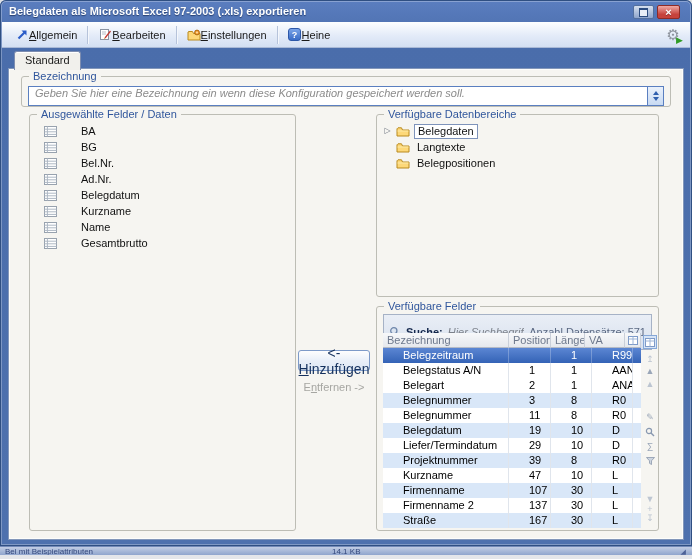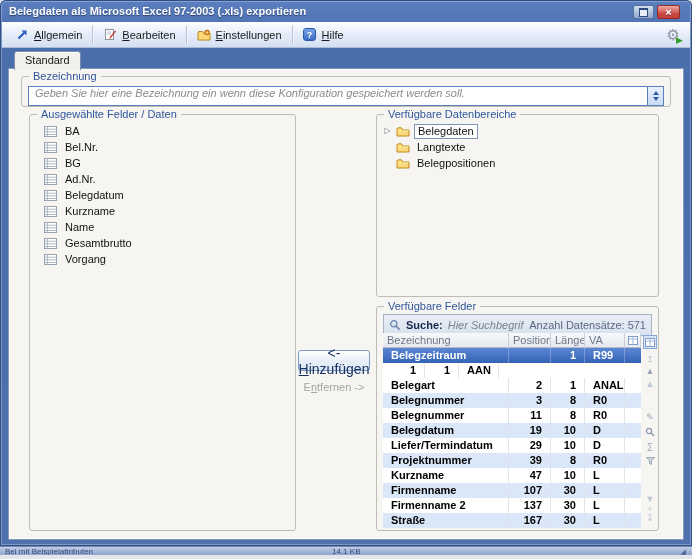--- a/index.html
+++ b/index.html
@@ -18,21 +18,21 @@
   .win-btn{height:14px;border-radius:2px;display:flex;align-items:center;justify-content:center;box-sizing:border-box;}
   .win-btn.restore{width:21px;background:linear-gradient(#d5dfee,#8fa5cc);border:1px solid #54709e;}
   .restore-glyph{width:7px;height:6px;border:1px solid #2d4d80;border-top-width:2px;background:#e8eef7;}
   .win-btn.close{width:23px;background:linear-gradient(#f0a9a4,#c6423c 70%);border:1px solid #8e2b27;}
   .win-btn.close span{color:#fff;font-weight:bold;font-size:11px;line-height:11px;text-shadow:0 1px 0 rgba(0,0,0,.3);}
 
   
   .toolbar{position:absolute;left:2px;top:22px;right:2px;height:26px;
     background:linear-gradient(#fdfeff,#e3ebf8 55%,#d3dff2);
     border-bottom:1px solid #a9b9d6;display:flex;align-items:center;padding:0 6px;box-sizing:border-box;}
-  .tb-btn{display:flex;align-items:center;gap:5px;padding:2px 7px;font-size:11px;color:#1a1a1a;border-radius:2px;}
+  .tb-btn{display:flex;align-items:center;padding:2px 7px;font-size:11px;color:#1a1a1a;border-radius:2px;}
   .tb-sep{width:1px;height:18px;background:#b6c3da;margin:0 3px;box-shadow:1px 0 0 #f4f7fc;}
   .tb-btn u{text-decoration:underline;}
   .tbi{display:inline-flex;width:14px;height:14px;align-items:center;justify-content:center;}
   .hilfe-box{width:13px;height:13px;border-radius:3px;border:1px solid #2c57a8;
     background:linear-gradient(#7aa4e8,#3a6cc6);color:#fff;font-weight:bold;font-size:9px;
     display:flex;align-items:center;justify-content:center;box-sizing:border-box;}
   .tb-export{margin-left:auto;position:relative;width:22px;height:20px;display:flex;align-items:center;justify-content:center;}
   .gear{font-size:15px;color:#8e949e;line-height:15px;}
   .gear-play{position:absolute;right:1px;bottom:0px;font-size:9px;color:#2f9b27;line-height:9px;text-shadow:0 0 1px #fff;}
 
@@ -53,21 +53,21 @@
   .combo{position:absolute;left:6px;right:6px;top:9px;height:20px;background:#fff;
     border:1px solid #5a7fc0;display:flex;align-items:flex-start;box-sizing:border-box;}
   .combo-ph{padding-left:6px;font-size:11px;font-style:italic;color:#8b8b8b;white-space:nowrap;overflow:hidden;}
   .spinner{margin-left:auto;width:15px;align-self:stretch;background:linear-gradient(#eaf1fb,#c8daf2);
     border-left:1px solid #5a7fc0;display:flex;flex-direction:column;align-items:center;justify-content:center;gap:2px;}
   .sp-up{width:0;height:0;border-left:3px solid transparent;border-right:3px solid transparent;border-bottom:4px solid #2f5fae;}
   .sp-dn{width:0;height:0;border-left:3px solid transparent;border-right:3px solid transparent;border-top:4px solid #2f5fae;}
 
   .g-left{left:20px;top:45px;width:267px;height:417px;}
   .field-list{position:absolute;left:4px;right:4px;top:8px;bottom:4px;overflow:hidden;}
-  .fl-item{display:flex;align-items:center;height:16px;padding-left:10px;gap:8px;font-size:11px;color:#111;}
+  .fl-item{display:flex;align-items:center;height:16px;padding-left:10px;gap:24px;font-size:11px;color:#111;}
   .fl-item .ficon{display:inline-flex;width:13px;height:11px;}
 
   .xfer-add{position:absolute;left:289px;top:281px;width:72px;height:21px;
     border:1px solid #7d9ac8;border-radius:3px;background:linear-gradient(#fefefe,#e9eff8 50%,#dde7f4);
     font-size:14px;font-family:"Liberation Sans",sans-serif;color:#15315e;
     display:flex;align-items:center;justify-content:center;box-sizing:border-box;cursor:default;}
   .xfer-remove{position:absolute;left:277px;top:312px;width:96px;height:14px;text-align:center;
     font-size:11px;color:#a6a6a2;cursor:default;}
   .xfer-add u,.xfer-remove u{text-decoration:underline;}
 
@@ -75,35 +75,35 @@
   .tree{position:absolute;left:6px;right:4px;top:8px;bottom:4px;}
   .tree-row{display:flex;align-items:center;height:16px;font-size:11px;gap:4px;color:#111;}
   .tr-exp{width:9px;text-align:center;font-size:8px;color:#707883;line-height:16px;}
   .tr-folder{display:inline-flex;width:14px;height:11px;}
   .tr-label{padding:0 3px;line-height:13px;}
   .tr-label.sel{border:1px solid #7e93ba;background:#fff;}
 
   .g-fields{left:367px;top:237px;width:283px;height:225px;}
   .searchbar{position:absolute;left:6px;right:6px;top:7px;height:17px;box-sizing:border-box;
     background:linear-gradient(#e9eef6,#d8e1ee);border:1px solid #a6b2c6;
-    display:flex;align-items:center;gap:5px;padding:10px 5px;font-size:11px;}
+    display:flex;align-items:center;gap:5px;padding:17px 5px;font-size:11px;}
   .s-label{font-weight:bold;color:#16294d;}
   .s-ph{font-style:italic;color:#7c818a;white-space:nowrap;overflow:hidden;}
   .s-count{margin-left:auto;color:#5a6882;white-space:nowrap;}
 
   .grid{position:absolute;left:6px;top:26px;width:258px;}
   .g-header{display:flex;height:15px;}
   .g-h{box-sizing:border-box;background:linear-gradient(#f7f8fa,#e5e8ed);border-bottom:1px solid #b4bac6;
     border-right:1px solid #c9cfd9;color:#6d788c;font-size:11px;line-height:14px;padding:0 4px;
     overflow:hidden;white-space:nowrap;}
   .g-row{display:flex;height:15px;background:#fff;}
   .g-row.shaded{background:#d9e7f8;}
   .g-row.sel{background:linear-gradient(#5b86d3,#3463b6);color:#fff;}
-  .g-c{box-sizing:border-box;font-size:11px;line-height:15px;padding:0 8px;
-    border-right:1px solid #e0e5ec;white-space:nowrap;overflow:hidden;color:inherit;font-weight:bold;}
+  .g-c{box-sizing:border-box;font-size:11px;line-height:15px;padding:0 20px;
+    border-right:1px solid #e0e5ec;white-space:nowrap;overflow:hidden;color:inherit;}
   .g-row.sel .g-c{border-right-color:rgba(255,255,255,.25);}
   .w-name{width:126px;}
   .w-pos{width:42px;}
   .w-len{width:34px;}
   .w-va{width:40px;}
   .w-ch{width:16px;display:flex;align-items:center;justify-content:center;padding:0;}
   .num{text-align:right;}
 
   .gridnav{position:absolute;left:266px;top:26px;width:15px;bottom:5px;}
   .gn-item{position:absolute;left:0;width:14px;height:12px;display:flex;align-items:center;justify-content:center;
@@ -169,21 +169,21 @@
               <circle cx="10" cy="3.5" r="0.9" fill="#fde4b0"></circle>
             </svg>
         </span>
         <span><u>E</u><span>instellungen</span></span>
       </div>
       <div class="tb-sep"></div>
       <div class="tb-btn">
         <span class="tbi">
           <span class="hilfe-box">?</span>
         </span>
-        <span><u>H</u><span>ilfe</span></span>
+        <span><u>H</u><span>eine</span></span>
       </div>
       <div class="tb-export">
         <span class="gear">⚙</span>
         <span class="gear-play">▶</span>
       </div>
     </div>
 
     <div class="tab">Standard</div>
 
     <div class="panel">
@@ -217,44 +217,44 @@
             <div class="fl-item">
               <span class="ficon">
                 <svg width="13" height="11" viewBox="0 0 13 11">
                   <rect x="0.5" y="0.5" width="12" height="10" fill="#fff" stroke="#98a2ae"></rect>
                   <line x1="0.5" y1="3.2" x2="12.5" y2="3.2" stroke="#aeb8c4"></line>
                   <line x1="0.5" y1="5.8" x2="12.5" y2="5.8" stroke="#aeb8c4"></line>
                   <line x1="0.5" y1="8.4" x2="12.5" y2="8.4" stroke="#aeb8c4"></line>
                   <line x1="3.4" y1="0.5" x2="3.4" y2="10.5" stroke="#aeb8c4"></line>
                 </svg>
               </span>
+              <span>BG</span>
+            </div>
+            <div class="fl-item">
+              <span class="ficon">
+                <svg width="13" height="11" viewBox="0 0 13 11">
+                  <rect x="0.5" y="0.5" width="12" height="10" fill="#fff" stroke="#98a2ae"></rect>
+                  <line x1="0.5" y1="3.2" x2="12.5" y2="3.2" stroke="#aeb8c4"></line>
+                  <line x1="0.5" y1="5.8" x2="12.5" y2="5.8" stroke="#aeb8c4"></line>
+                  <line x1="0.5" y1="8.4" x2="12.5" y2="8.4" stroke="#aeb8c4"></line>
+                  <line x1="3.4" y1="0.5" x2="3.4" y2="10.5" stroke="#aeb8c4"></line>
+                </svg>
+              </span>
               <span>Bel.Nr.</span>
             </div>
             <div class="fl-item">
               <span class="ficon">
                 <svg width="13" height="11" viewBox="0 0 13 11">
                   <rect x="0.5" y="0.5" width="12" height="10" fill="#fff" stroke="#98a2ae"></rect>
                   <line x1="0.5" y1="3.2" x2="12.5" y2="3.2" stroke="#aeb8c4"></line>
                   <line x1="0.5" y1="5.8" x2="12.5" y2="5.8" stroke="#aeb8c4"></line>
                   <line x1="0.5" y1="8.4" x2="12.5" y2="8.4" stroke="#aeb8c4"></line>
                   <line x1="3.4" y1="0.5" x2="3.4" y2="10.5" stroke="#aeb8c4"></line>
                 </svg>
               </span>
-              <span>BG</span>
-            </div>
-            <div class="fl-item">
-              <span class="ficon">
-                <svg width="13" height="11" viewBox="0 0 13 11">
-                  <rect x="0.5" y="0.5" width="12" height="10" fill="#fff" stroke="#98a2ae"></rect>
-                  <line x1="0.5" y1="3.2" x2="12.5" y2="3.2" stroke="#aeb8c4"></line>
-                  <line x1="0.5" y1="5.8" x2="12.5" y2="5.8" stroke="#aeb8c4"></line>
-                  <line x1="0.5" y1="8.4" x2="12.5" y2="8.4" stroke="#aeb8c4"></line>
-                  <line x1="3.4" y1="0.5" x2="3.4" y2="10.5" stroke="#aeb8c4"></line>
-                </svg>
-              </span>
               <span>Ad.Nr.</span>
             </div>
             <div class="fl-item">
               <span class="ficon">
                 <svg width="13" height="11" viewBox="0 0 13 11">
                   <rect x="0.5" y="0.5" width="12" height="10" fill="#fff" stroke="#98a2ae"></rect>
                   <line x1="0.5" y1="3.2" x2="12.5" y2="3.2" stroke="#aeb8c4"></line>
                   <line x1="0.5" y1="5.8" x2="12.5" y2="5.8" stroke="#aeb8c4"></line>
                   <line x1="0.5" y1="8.4" x2="12.5" y2="8.4" stroke="#aeb8c4"></line>
                   <line x1="3.4" y1="0.5" x2="3.4" y2="10.5" stroke="#aeb8c4"></line>
@@ -290,32 +290,20 @@
               <span class="ficon">
                 <svg width="13" height="11" viewBox="0 0 13 11">
                   <rect x="0.5" y="0.5" width="12" height="10" fill="#fff" stroke="#98a2ae"></rect>
                   <line x1="0.5" y1="3.2" x2="12.5" y2="3.2" stroke="#aeb8c4"></line>
                   <line x1="0.5" y1="5.8" x2="12.5" y2="5.8" stroke="#aeb8c4"></line>
                   <line x1="0.5" y1="8.4" x2="12.5" y2="8.4" stroke="#aeb8c4"></line>
                   <line x1="3.4" y1="0.5" x2="3.4" y2="10.5" stroke="#aeb8c4"></line>
                 </svg>
               </span>
               <span>Gesamtbrutto</span>
-            </div>
-            <div class="fl-item">
-              <span class="ficon">
-                <svg width="13" height="11" viewBox="0 0 13 11">
-                  <rect x="0.5" y="0.5" width="12" height="10" fill="#fff" stroke="#98a2ae"></rect>
-                  <line x1="0.5" y1="3.2" x2="12.5" y2="3.2" stroke="#aeb8c4"></line>
-                  <line x1="0.5" y1="5.8" x2="12.5" y2="5.8" stroke="#aeb8c4"></line>
-                  <line x1="0.5" y1="8.4" x2="12.5" y2="8.4" stroke="#aeb8c4"></line>
-                  <line x1="3.4" y1="0.5" x2="3.4" y2="10.5" stroke="#aeb8c4"></line>
-                </svg>
-              </span>
-              <span>Vorgang</span>
             </div>
           </div>
       </div>
 
       <button class="xfer-add">
           <span><span>&lt;- </span><u>H</u><span>inzufügen</span></span>
         </button>
       <div class="xfer-remove"><span><span>E</span><u>n</u><span>tfernen -&gt;</span></span></div>
 
       <div class="groupbox g-tree">
@@ -381,20 +369,21 @@
                 </svg>
               </div>
             </div>
             <div class="g-row sel">
               <div class="g-c w-name">Belegzeitraum</div>
               <div class="g-c w-pos num"></div>
               <div class="g-c w-len num">1</div>
               <div class="g-c w-va">R99</div>
             </div>
             <div class="g-row">
+              <div class="g-c w-name">Belegstatus A/N</div>
               <div class="g-c w-pos num">1</div>
               <div class="g-c w-len num">1</div>
               <div class="g-c w-va">AAN</div>
             </div>
             <div class="g-row">
               <div class="g-c w-name">Belegart</div>
               <div class="g-c w-pos num">2</div>
               <div class="g-c w-len num">1</div>
               <div class="g-c w-va">ANALRGI</div>
             </div>

